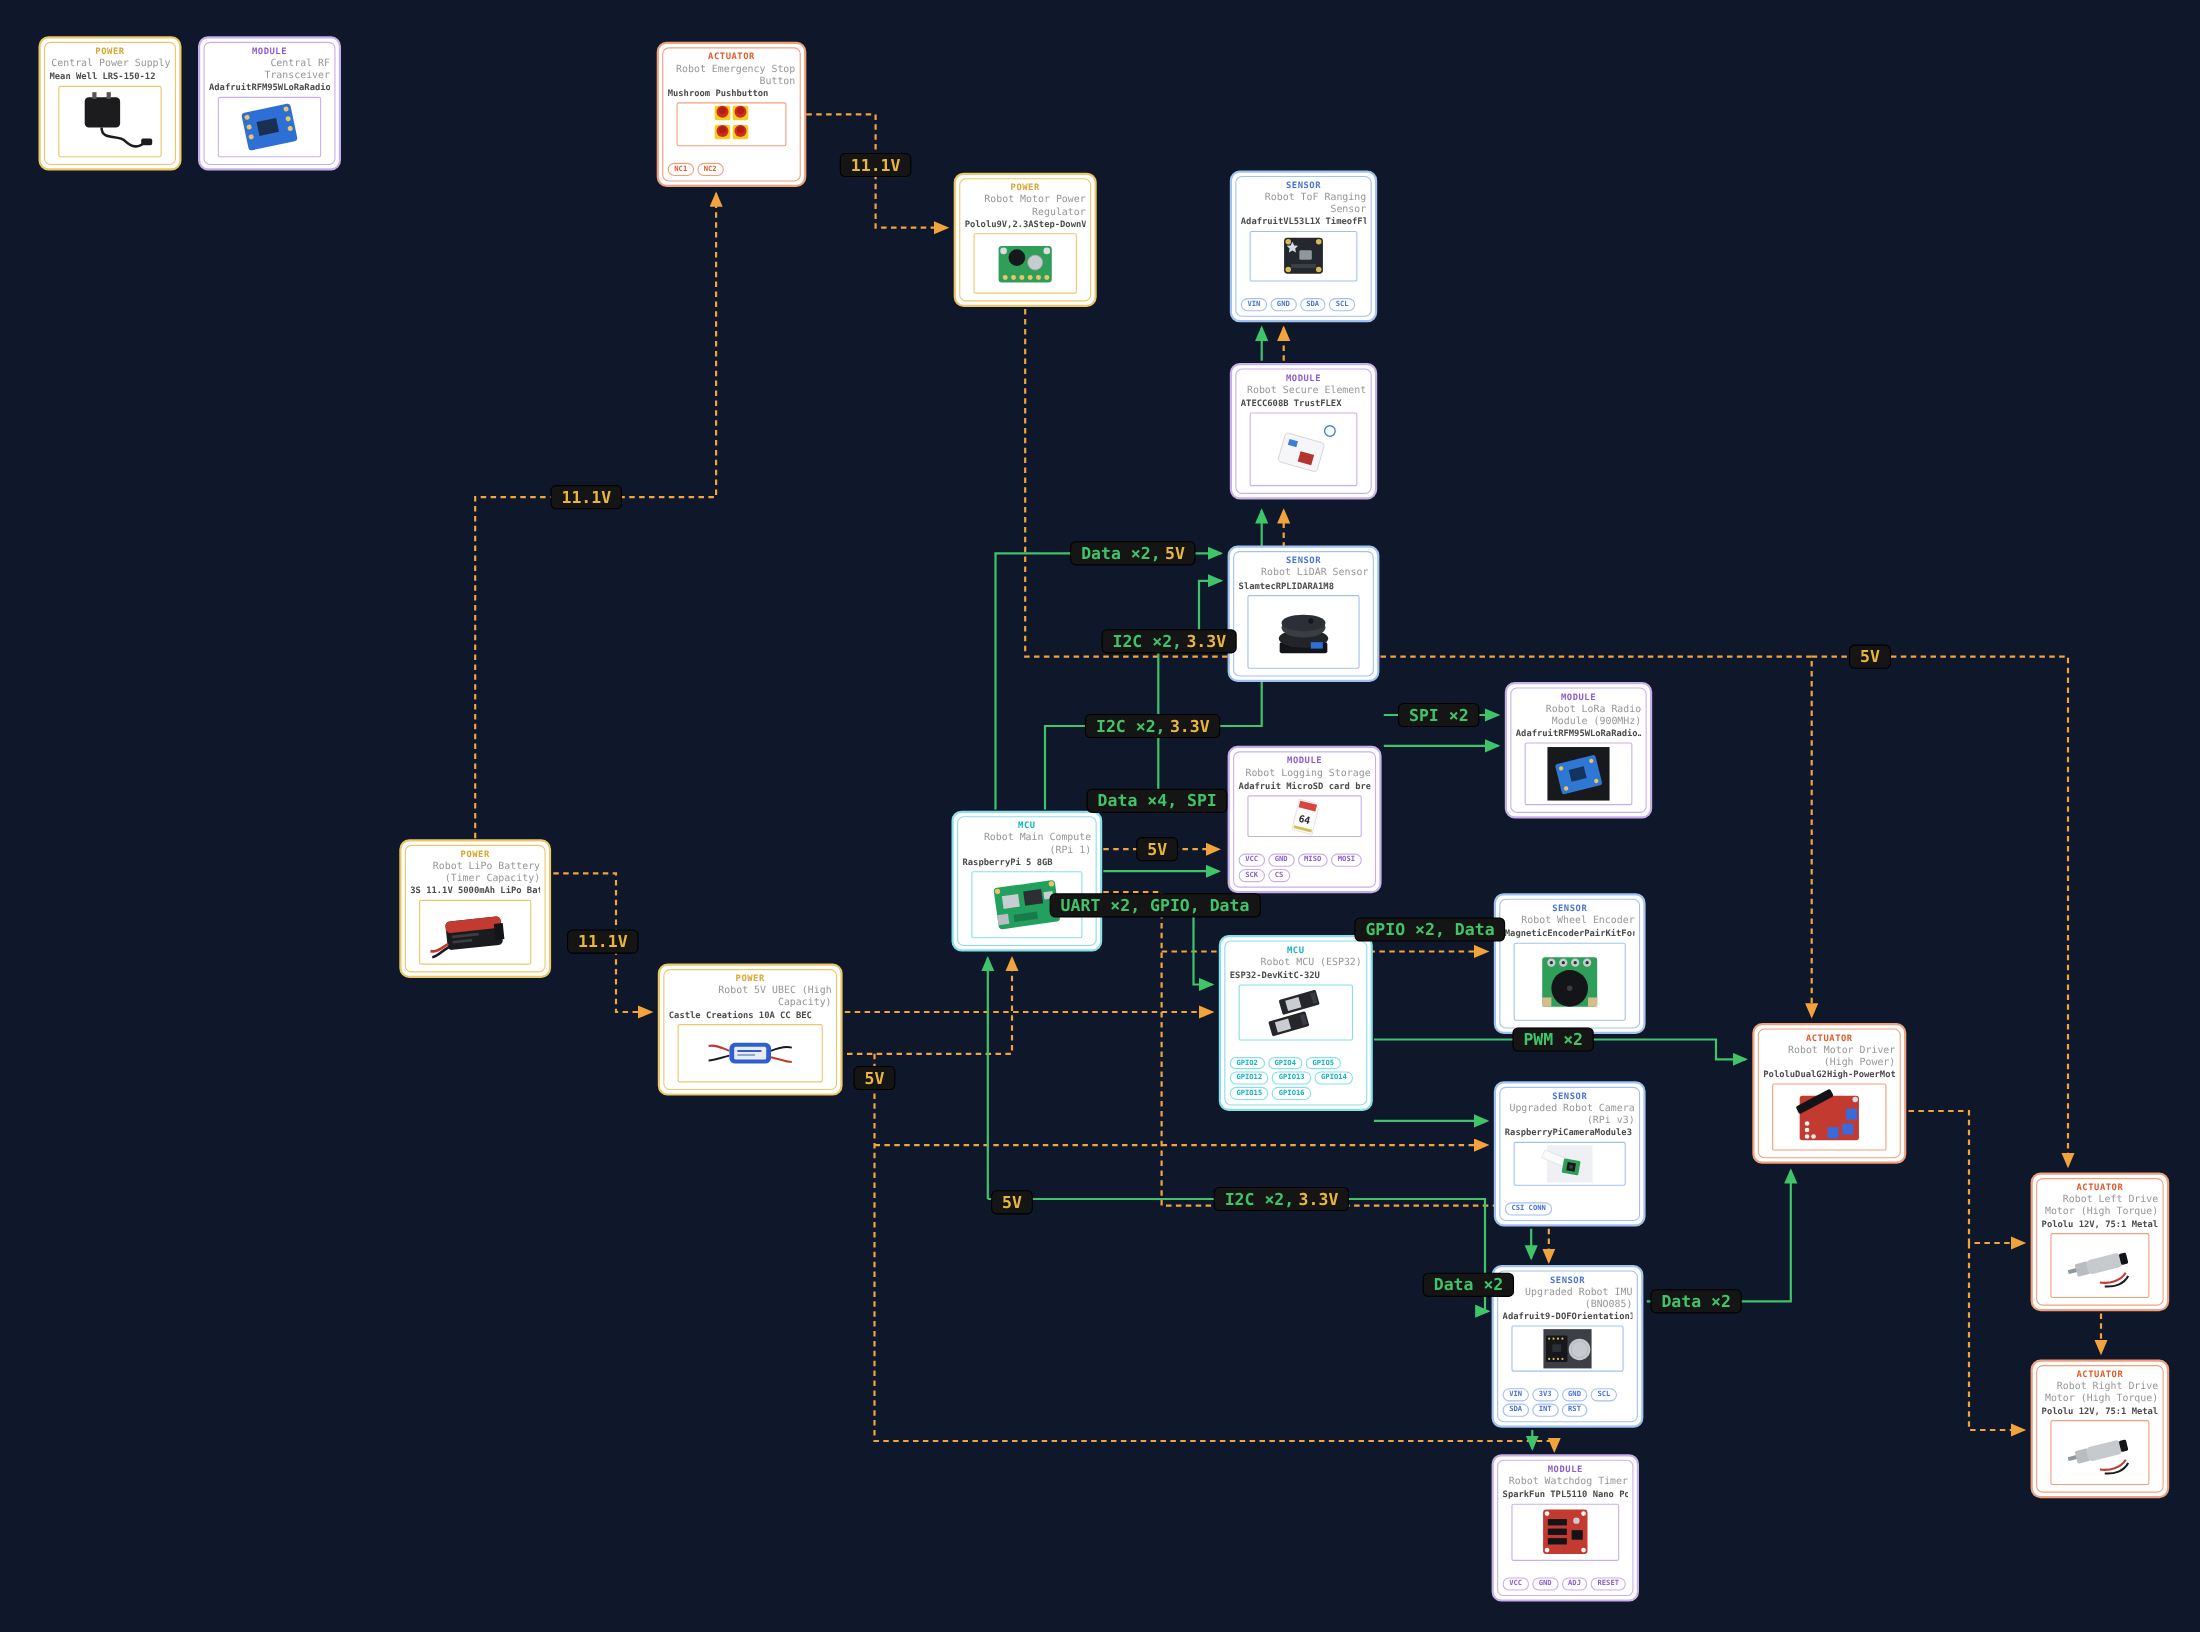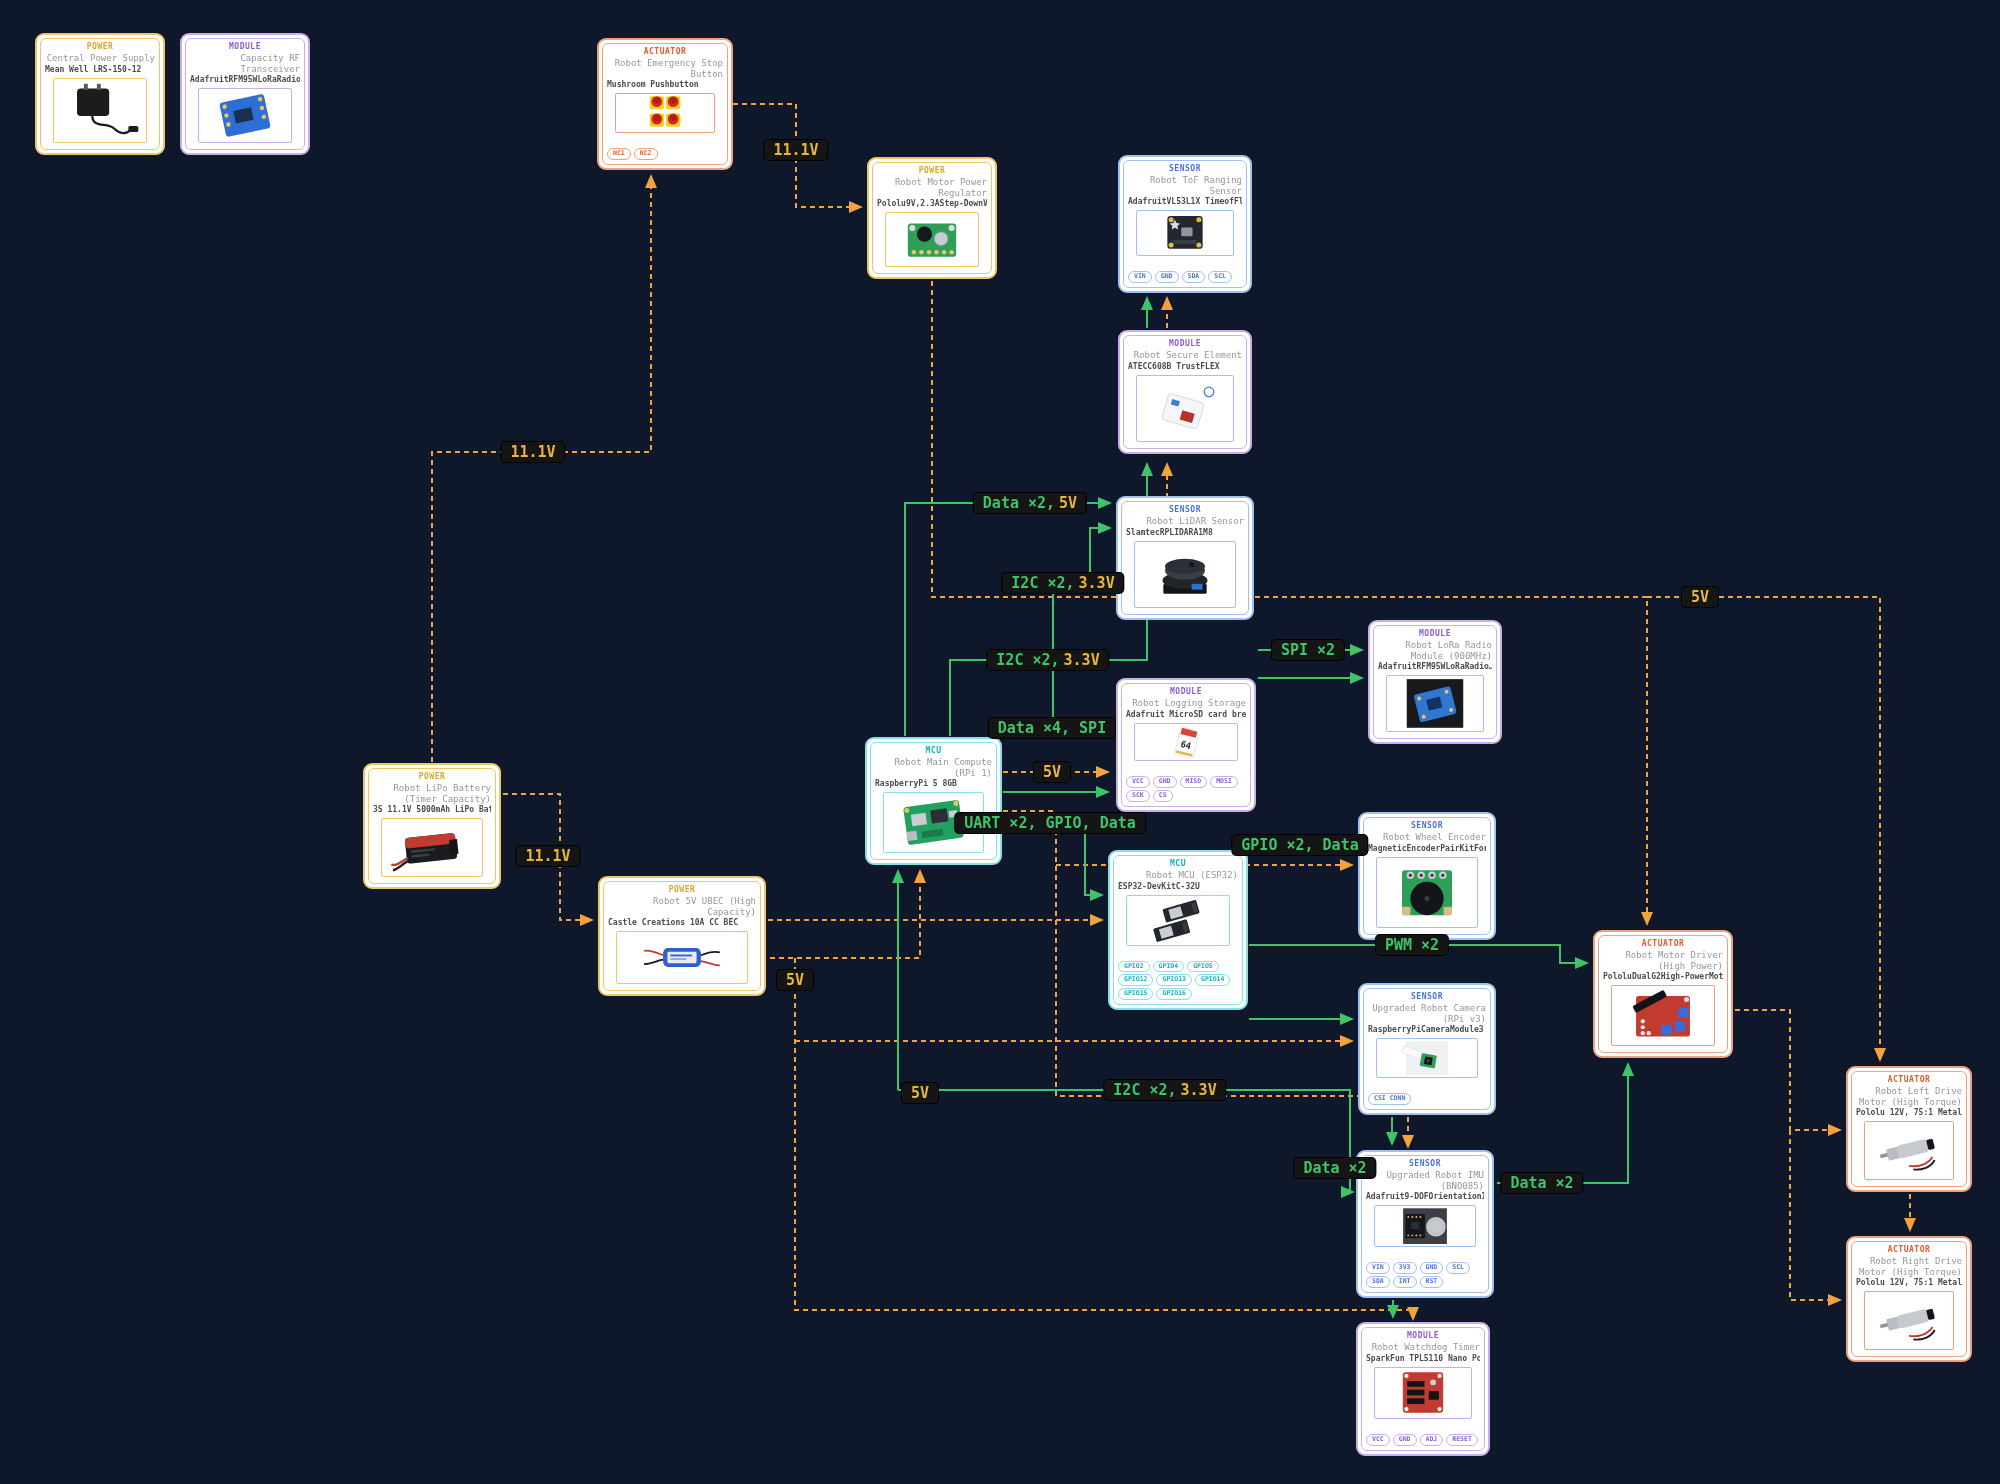--- a/index.html
+++ b/index.html
@@ -93,21 +93,21 @@
             <path d="M50 42 C50 58 70 50 78 58 S95 66 100 60" stroke="#1c1c1e" stroke-width="3" fill="none"></path>
             <rect x="97" y="55" width="13" height="8" rx="2" fill="#1c1c1e"></rect>
           </svg>
   </div>
  </div>
 </div>
 
 <div class="box module" style="left:180px;top:33px;width:130px;height:122px">
  <div class="inner">
   <div class="btype">MODULE</div>
-  <div class="bname">Capacity RF Transceiver</div>
+  <div class="bname">Central RF Transceiver</div>
   <div class="bpart">AdafruitRFM95WLoRaRadio…</div>
   <div class="photo">
    <svg viewBox="0 0 120 70">
             <g transform="rotate(-12 60 35)">
               <rect x="30" y="12" width="60" height="46" rx="4" fill="#2e6fd6"></rect>
               <rect x="46" y="26" width="24" height="17" fill="#1a2f52"></rect>
               <circle cx="36" cy="18" r="3" fill="#e9c565"></circle>
               <circle cx="36" cy="30" r="3" fill="#e9c565"></circle>
               <circle cx="36" cy="42" r="3" fill="#e9c565"></circle>
               <circle cx="84" cy="18" r="3" fill="#e9c565"></circle>

